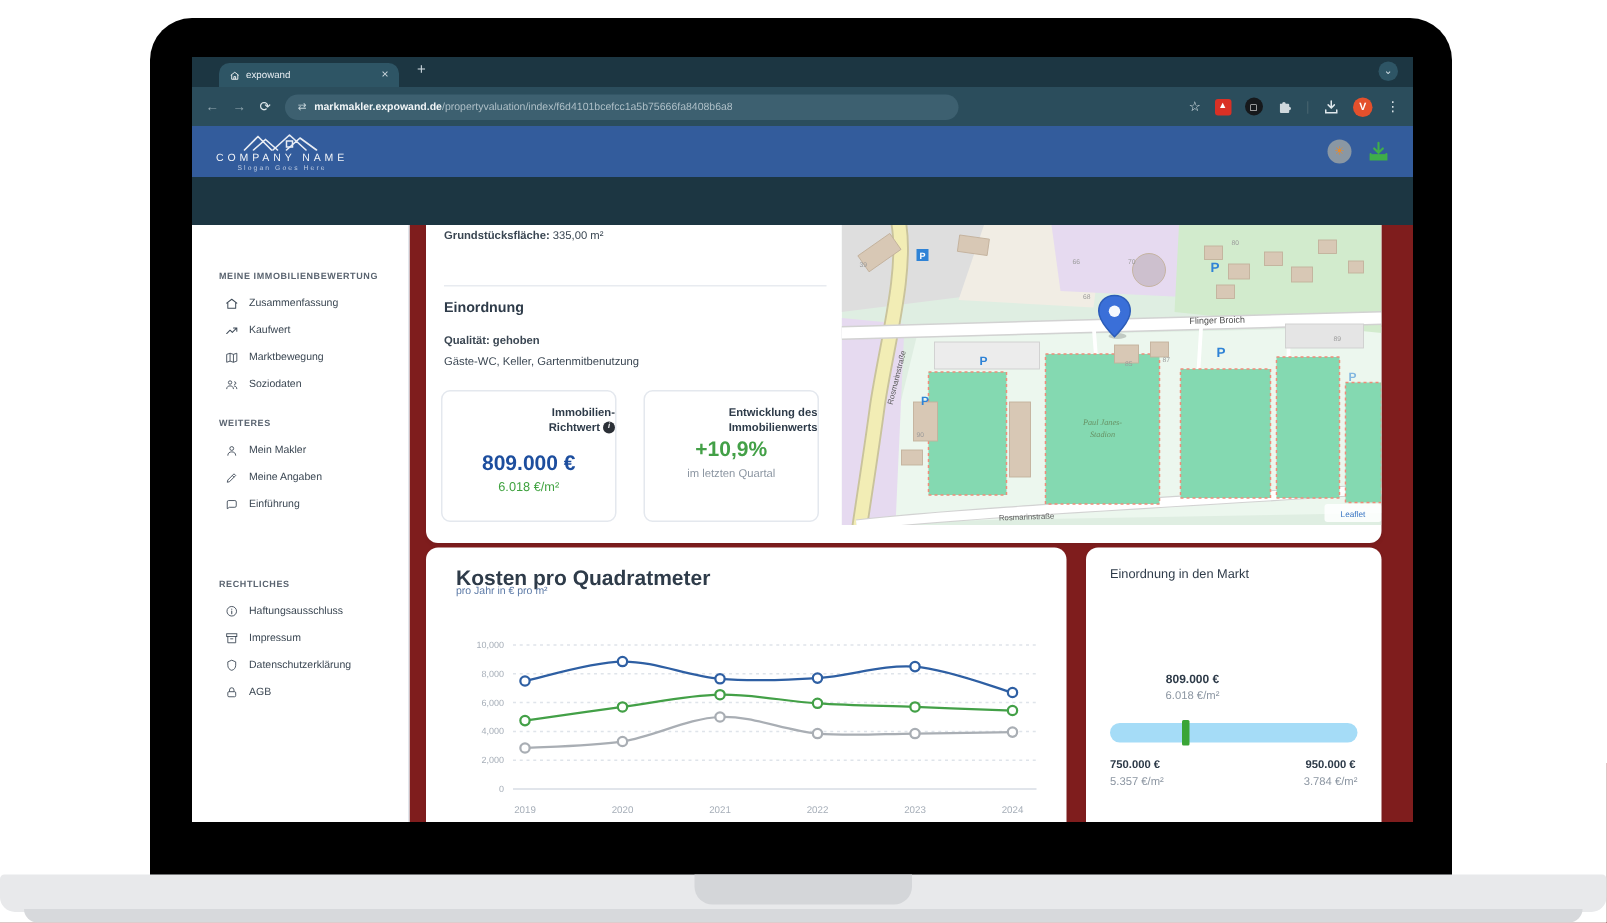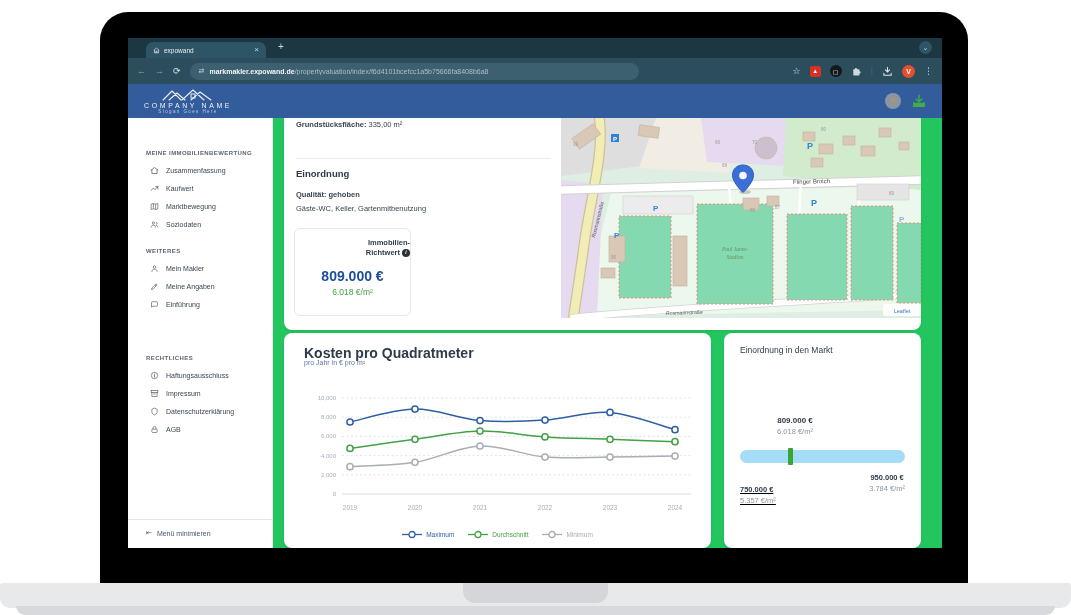--- a/index.html
+++ b/index.html
@@ -37,21 +37,21 @@
 
   
   .app-header { height:34px; background:#335c9c; display:flex; align-items:center; padding:0 16px; }
   .logo { display:flex; flex-direction:column; align-items:center; }
   .logo-name { font-size:7px; letter-spacing:2.6px; color:#f1f4f8; margin-top:1px; white-space:nowrap; }
   .logo-slogan { font-size:4.5px; letter-spacing:1.4px; color:#bfcde2; white-space:nowrap; }
   .hdr-right { margin-left:auto; display:flex; align-items:center; gap:11px; }
   .sun-btn { width:16px; height:16px; border-radius:50%; background:#8a97a3; display:flex; align-items:center; justify-content:center; font-size:8px; color:#e8892a; line-height:1; }
 
   
-  .app-body { display:flex; height:430px; background:#22c55e; }
+  .app-body { display:flex; height:430px; background:#7f1d1d;margin-top:32px; }
   .sidebar { width:145px; background:#fff; border-right:1px solid #e2e6ec; position:relative; padding-top:32px; }
   .side-sec-title { font-size:6px; font-weight:bold; letter-spacing:.4px; color:#5a6470; margin:0 0 5px 18px; white-space:nowrap; }
   .side-sec-title.s2 { margin-top:15px; }
   .side-sec-title.s3 { margin-top:42px; }
   .side-item { display:flex; align-items:center; gap:7px; padding:4.5px 0 4.5px 22px; color:#3a4652; font-size:7px; cursor:pointer; white-space:nowrap; }
   .side-item svg { flex:0 0 auto; }
   .side-min { position:absolute; left:0; bottom:0; width:100%; border-top:1px solid #e2e6ec; padding:9px 0 11px 18px; color:#45566f; font-size:7px; display:flex; gap:5px; align-items:center; }
 
   .main { flex:1; position:relative; overflow:hidden; }
   .card { position:absolute; background:#fff; box-shadow:0 1px 3px rgba(16,24,40,.07); }
@@ -82,21 +82,21 @@
   .legend { position:absolute; left:0; top:197px; width:100%; display:flex; justify-content:center; gap:14px; align-items:center; }
   .legend-item { display:flex; align-items:center; gap:4px; font-size:6.5px; }
 
   .market-card { left:451px; top:215px; width:197px; height:215px; border-radius:8px; }
   .market-title { position:absolute; left:16px; top:12px; font-size:8.5px; font-weight:normal; color:#2e3b49; }
   .cur-label { position:absolute; left:16px; top:83px; width:110px; text-align:center; }
   .cur-val { font-size:8px; font-weight:bold; color:#2e3b49; }
   .cur-sqm { font-size:7.5px; color:#8c96a2; margin-top:2px; }
   .market-bar { position:absolute; left:16px; top:117px; width:165px; height:13px; background:#a5dcf7; border-radius:6.5px; }
   .market-marker { position:absolute; top:-2px; width:5px; height:17px; background:#3aa536; border-radius:1px; }
-  .range-left { position:absolute; left:16px; top:152px;text-decoration:underline; }
+  .range-left { position:absolute; left:16px; top:140px; }
   .range-right { position:absolute; right:16px; top:140px; text-align:center; }
   .range-val { font-size:7.5px; font-weight:bold; color:#2e3b49; }
   .range-sqm { font-size:7.5px; color:#8c96a2; margin-top:2px; }
 </style>
 </head>
 <body>
 
 <div class="stage">
   <div class="laptop-frame">
     <div class="screen">
@@ -255,20 +255,28 @@
 
             <div class="mini-card c1">
               <div class="mini-title">
                 <span>Immobilien-</span><br>
                 <span>Richtwert</span><span class="info-dot">i</span>
               </div>
               <div class="big-blue">809.000 €</div>
               <div class="green-sub">6.018 €/m²</div>
             </div>
 
+            <div class="mini-card c2">
+              <div class="mini-title">
+                <span>Entwicklung des</span><br>
+                <span>Immobilienwerts</span>
+              </div>
+              <div class="big-green">+10,9%</div>
+              <div class="gray-cap">im letzten Quartal</div>
+            </div>
 
             <div class="map-wrap">
               <svg width="360" height="200" viewBox="0 0 360 200">
                 <rect x="0" y="0" width="360" height="200" fill="#dfeee2"></rect>
                 <g>
                   <polygon points="50,75 360,68 360,192 20,198" fill="#ecf7ee"></polygon>
                   <polygon points="0,0 100,0 80,48 0,58" fill="#dedede"></polygon>
                   <polygon points="95,0 175,0 168,55 78,50" fill="#f1ede4"></polygon>
                   <polygon points="140,0 228,0 228,48 146,44" fill="#e6daf0"></polygon>
                   <polygon points="225,0 360,0 360,72 222,58" fill="#d2ebcd"></polygon>

